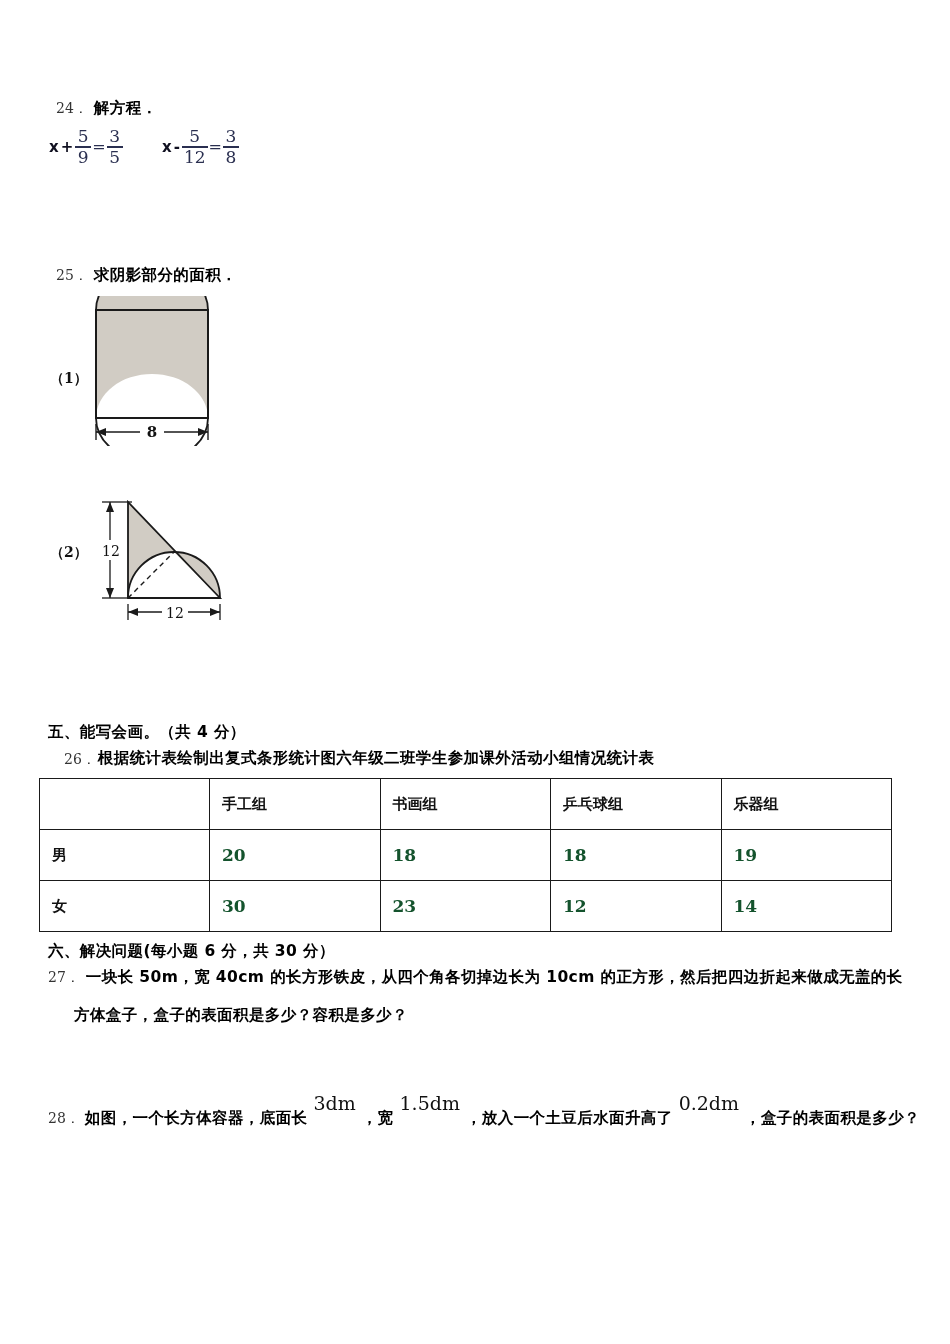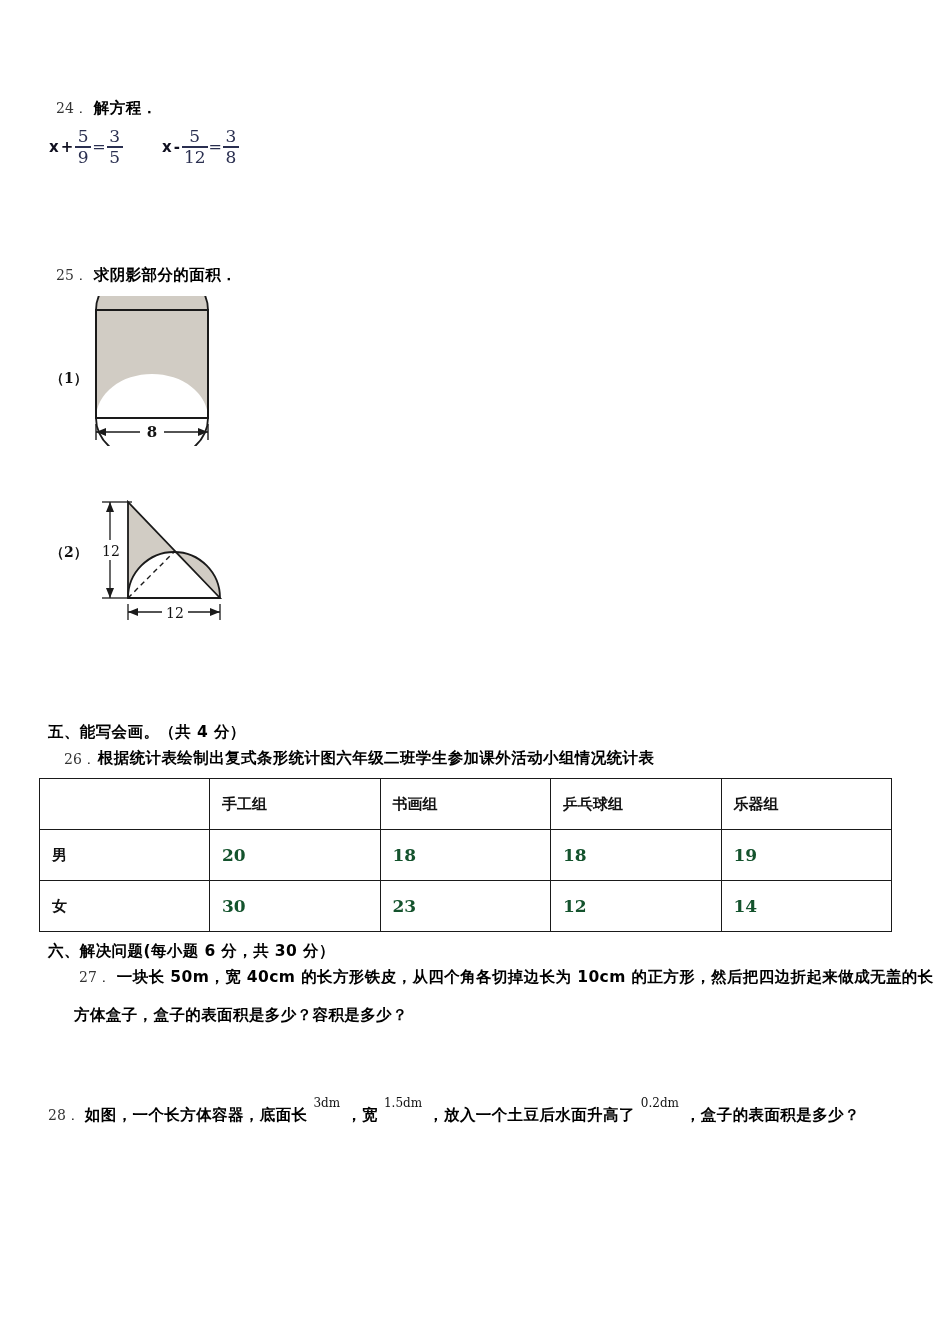--- a/index.html
+++ b/index.html
@@ -178,39 +178,38 @@
     left: 48px; top: 941px;
     white-space: nowrap;
   }
   #p27-l1 {
     position: absolute;
     left: 48px; top: 967px;
     display: flex;
     align-items: baseline;
     gap: 6px;
     white-space: nowrap;
-    margin-left: 31px;
   }
   #p27-l2 {
     position: absolute;
     left: 74px; top: 1005px;
     white-space: nowrap;
   }
   #p28 {
     position: absolute;
     left: 48px; top: 1105px;
     display: flex;
     align-items: baseline;
     gap: 5px;
     white-space: nowrap;
     text-align: right;
   }
   .sup-meas {
     font-family: "DejaVu Serif", "Liberation Serif", serif;
-    font-size: 12px;
+    font-size: 19px;
     color: #111;
     position: relative;
     top: -13px;
     margin: 0 1px;
   }
 </style>
 </head>
 <body>
 
 <div class="page">

